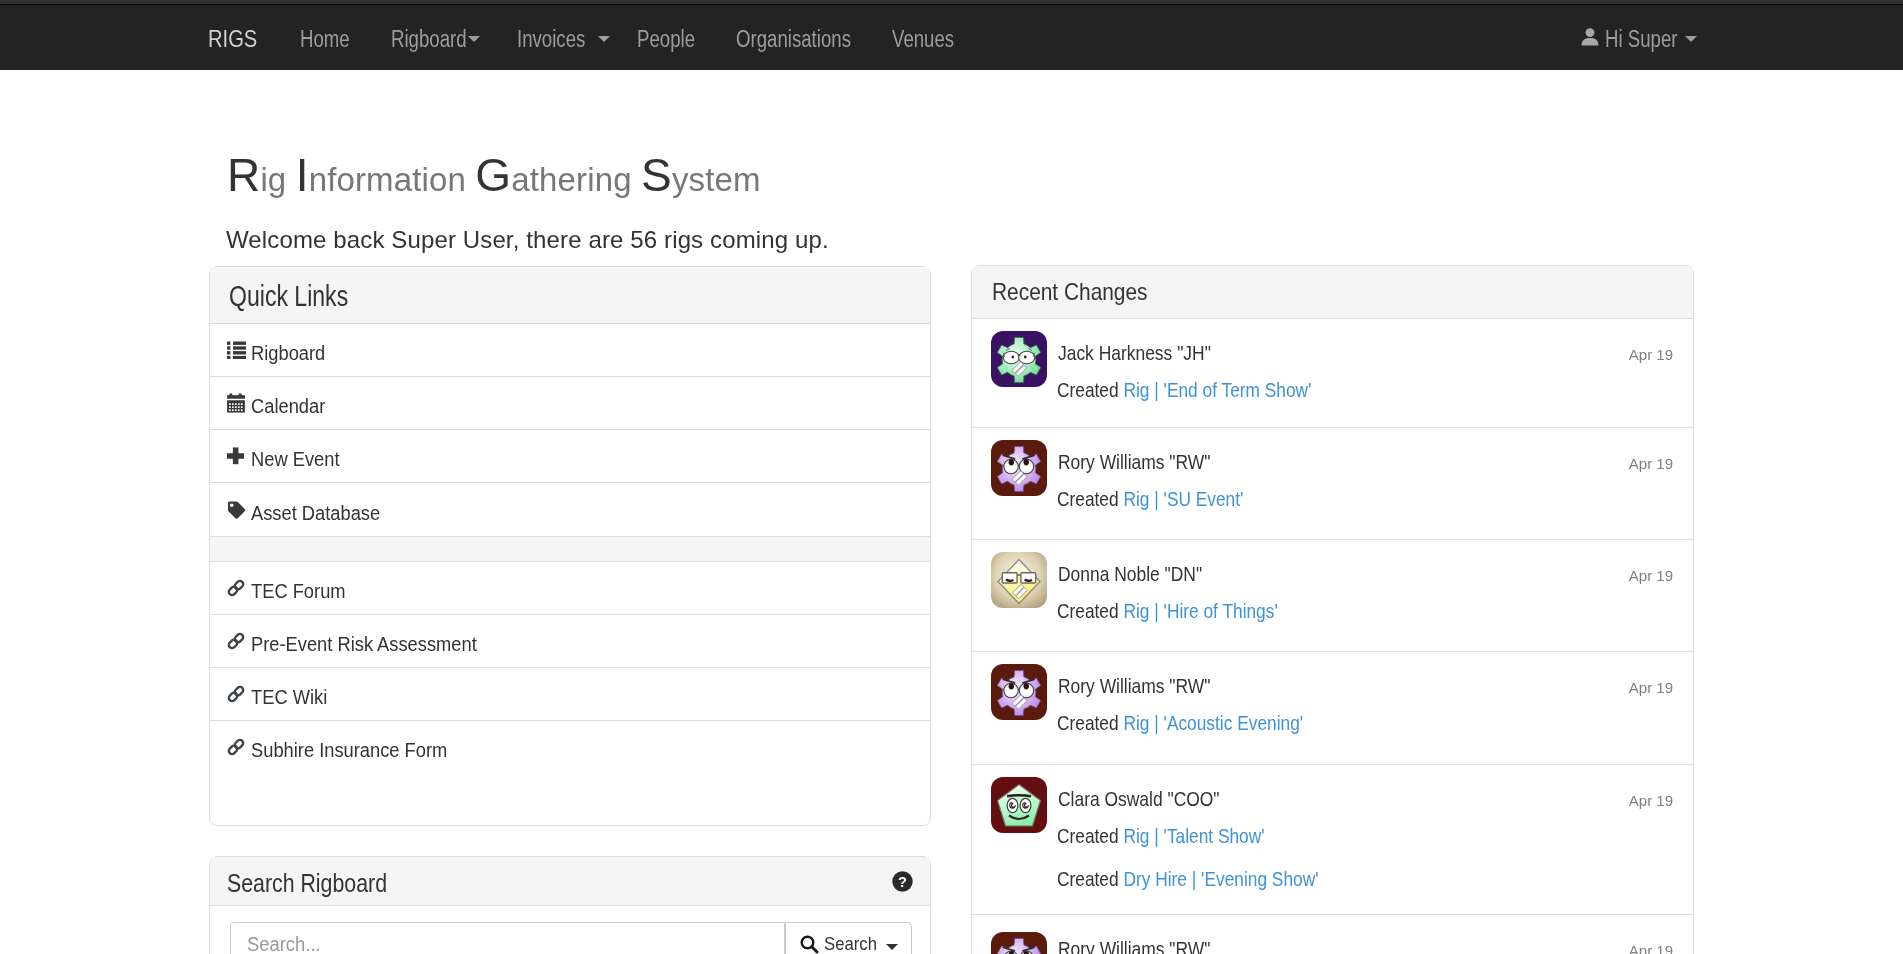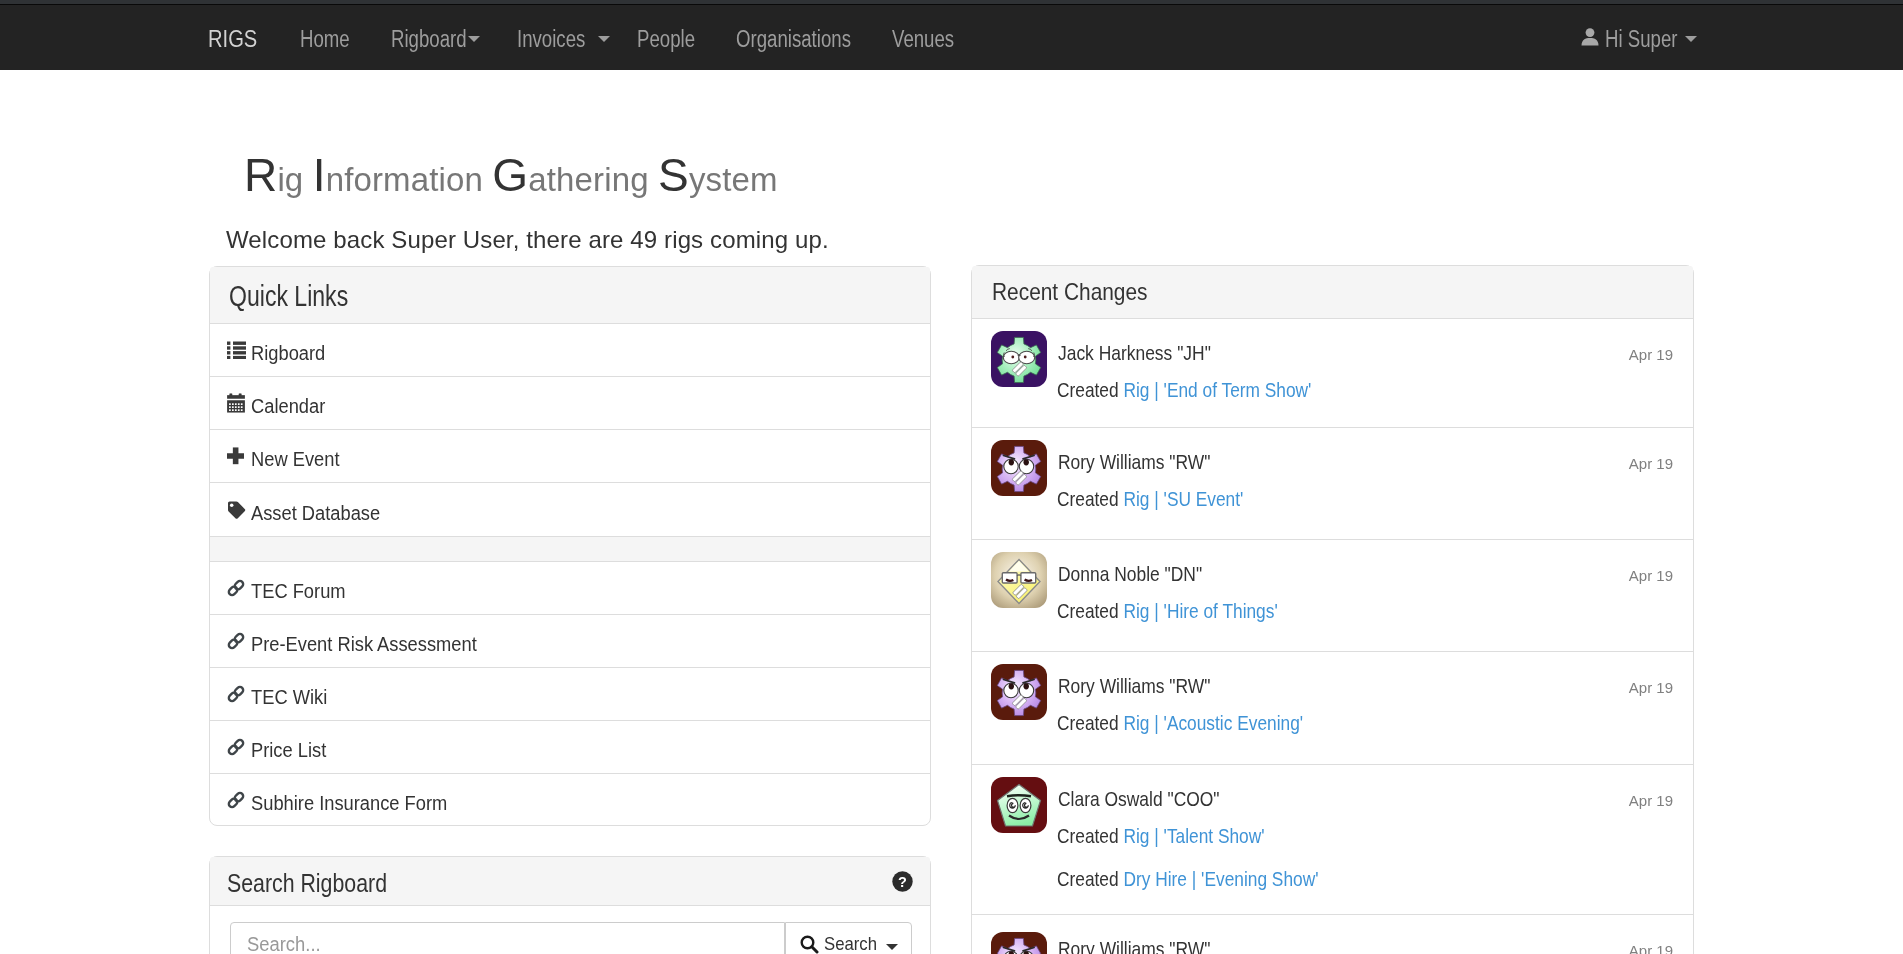--- a/index.html
+++ b/index.html
@@ -11,21 +11,21 @@
 #navline { position:absolute; left:0; top:4px; width:1903px; height:1px; background:#090909; }
 #navbar { position:absolute; left:0; top:5px; width:1903px; height:65px; background:#232323; }
 .navlink { position:absolute; top:26px; font-size:23px; color:#9d9d9d; white-space:nowrap;
   transform:scaleX(0.81); transform-origin:left top; }
 #brand { position:absolute; left:208px; top:25px; font-size:24px; color:#d2d2d2;
   transform:scaleX(0.84); transform-origin:left top; }
 .ncaret { position:absolute; width:0; height:0; border-left:6px solid transparent;
   border-right:6px solid transparent; border-top:6.5px solid #9d9d9d; }
 
 
-#h1 { position:absolute; left:227px; top:148px; font-size:33px; color:#777; white-space:nowrap; letter-spacing:0.15px;margin-left:17px; }
+#h1 { position:absolute; left:227px; top:148px; font-size:33px; color:#777; white-space:nowrap; letter-spacing:0.15px; }
 #h1 b { font-size:46px; color:#333; font-weight:normal; }
 #welcome { position:absolute; left:226px; top:226px; font-size:24px; color:#333; white-space:nowrap; letter-spacing:0.13px; }
 
 
 .panel { position:absolute; background:#fff; border:1px solid #ddd; border-radius:8px; }
 .phead { background:#f5f5f5; border-bottom:1px solid #ddd; border-radius:3px 3px 0 0; position:relative; }
 .ptitle { position:absolute; color:#333; white-space:nowrap; transform-origin:left top; }
 
 
 #pql { left:209px; top:266px; width:722px; height:560px; }
@@ -81,21 +81,21 @@
 <div class="navlink" style="left:736px;">Organisations</div>
 <div class="navlink" style="left:892px;">Venues</div>
 <svg style="position:absolute; left:1581px; top:28px;" width="18" height="18" viewBox="0 0 18 18">
     <circle cx="9" cy="4.6" r="4.4" fill="#a8a8a8"></circle>
     <path d="M0.5,17.5 C0.5,11.8 4.5,10 9,10 C13.5,10 17.5,11.8 17.5,17.5 Z" fill="#a8a8a8"></path>
   </svg>
 <div class="navlink" style="left:1605px;">Hi Super</div>
 <div class="ncaret" style="left:1685px; top:36px;"></div>
 
 <div id="h1"><b>R</b>ig <b>I</b>nformation <b>G</b>athering <b>S</b>ystem</div>
-<div id="welcome">Welcome back Super User, there are 49 rigs coming up.</div>
+<div id="welcome">Welcome back Super User, there are 56 rigs coming up.</div>
 
 <div id="pql" class="panel">
   <div class="phead">
       <div class="ptitle">Quick Links</div>
     </div>
   <div class="qrow" style="height:53px;">
     <svg width="19" height="18" viewBox="0 0 19 18" fill="#3a3a3a">
         <rect x="0" y="0.5" width="3.4" height="3.4"></rect>
         <rect x="6" y="0.5" width="13" height="3.4"></rect>
         <rect x="0" y="5.3" width="3.4" height="3.4"></rect>
@@ -169,29 +169,20 @@
     </div>
   <div class="qrow" style="height:53px;">
     <svg class="lnk" width="18" height="18" viewBox="0 0 18 18">
         <g stroke="#3f4549" stroke-width="2.4" fill="none" transform="rotate(-45 9 9)">
           <rect x="0.2" y="5.8" width="9.2" height="6.4" rx="3.2"></rect>
           <rect x="8.6" y="5.8" width="9.2" height="6.4" rx="3.2"></rect>
         </g>
       </svg>
     <span class="txt">TEC Wiki</span>
     </div>
-  <div class="qrow" style="height:53px;">
-    <svg class="lnk" width="18" height="18" viewBox="0 0 18 18">
-        <g stroke="#3f4549" stroke-width="2.4" fill="none" transform="rotate(-45 9 9)">
-          <rect x="0.2" y="5.8" width="9.2" height="6.4" rx="3.2"></rect>
-          <rect x="8.6" y="5.8" width="9.2" height="6.4" rx="3.2"></rect>
-        </g>
-      </svg>
-    <span class="txt">Price List</span>
-    </div>
   <div class="qrow" style="height:51px; border-bottom:none;">
     <svg class="lnk" width="18" height="18" viewBox="0 0 18 18">
         <g stroke="#3f4549" stroke-width="2.4" fill="none" transform="rotate(-45 9 9)">
           <rect x="0.2" y="5.8" width="9.2" height="6.4" rx="3.2"></rect>
           <rect x="8.6" y="5.8" width="9.2" height="6.4" rx="3.2"></rect>
         </g>
       </svg>
     <span class="txt">Subhire Insurance Form</span>
     </div>
 </div>

